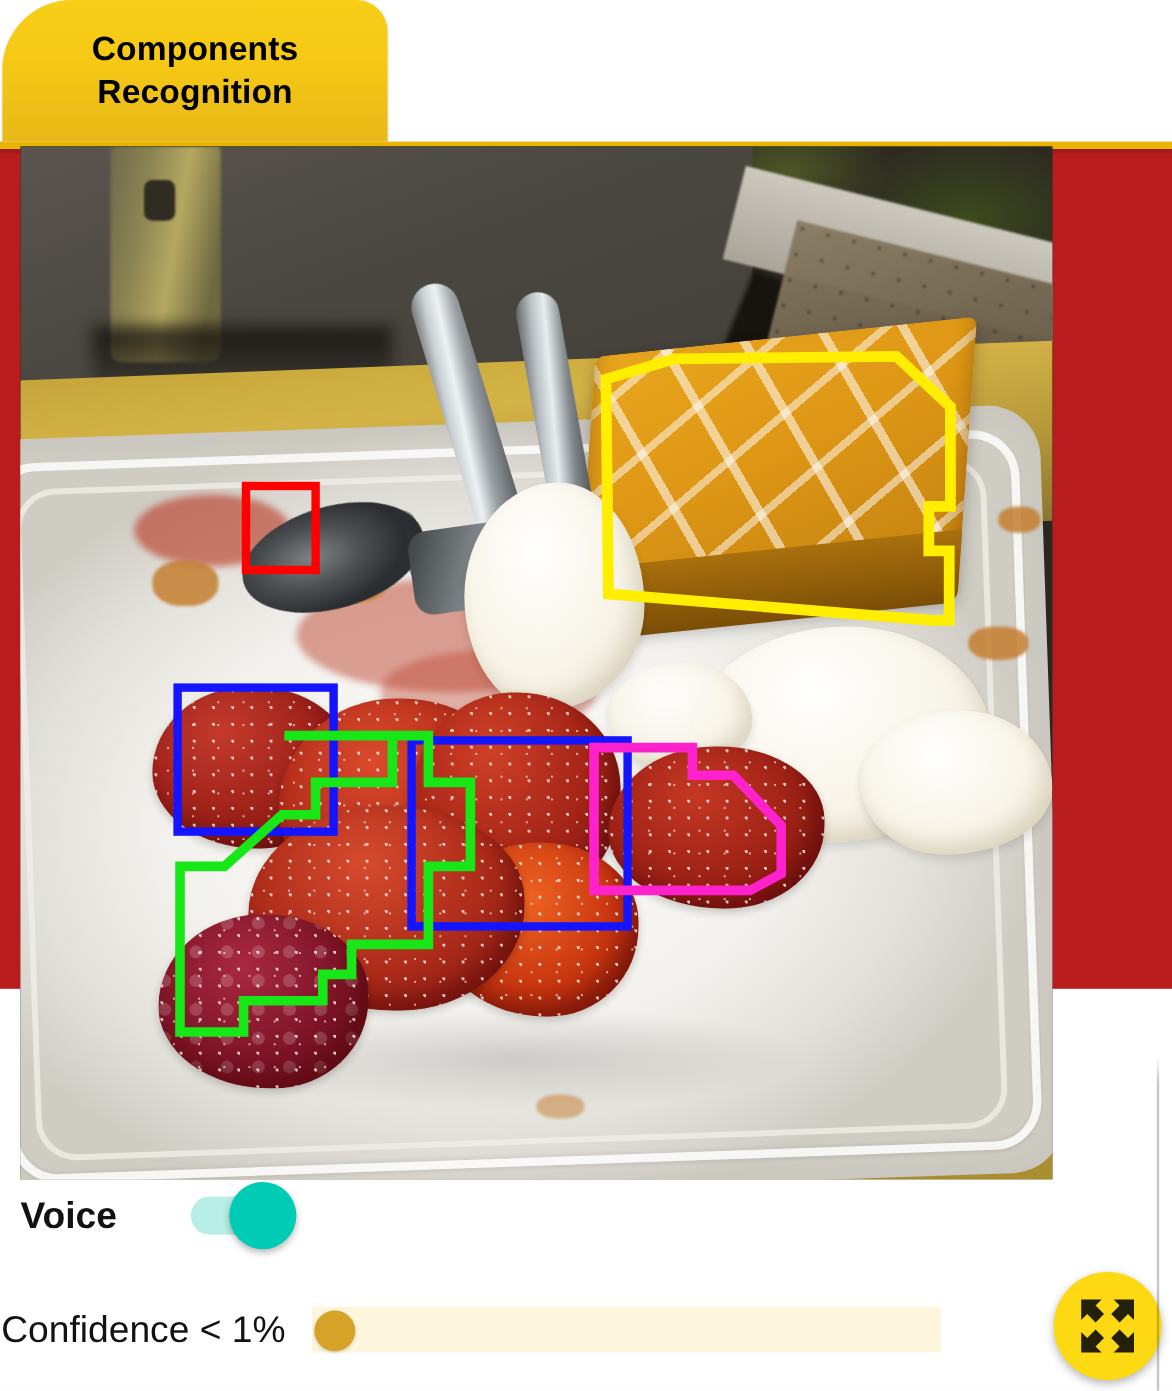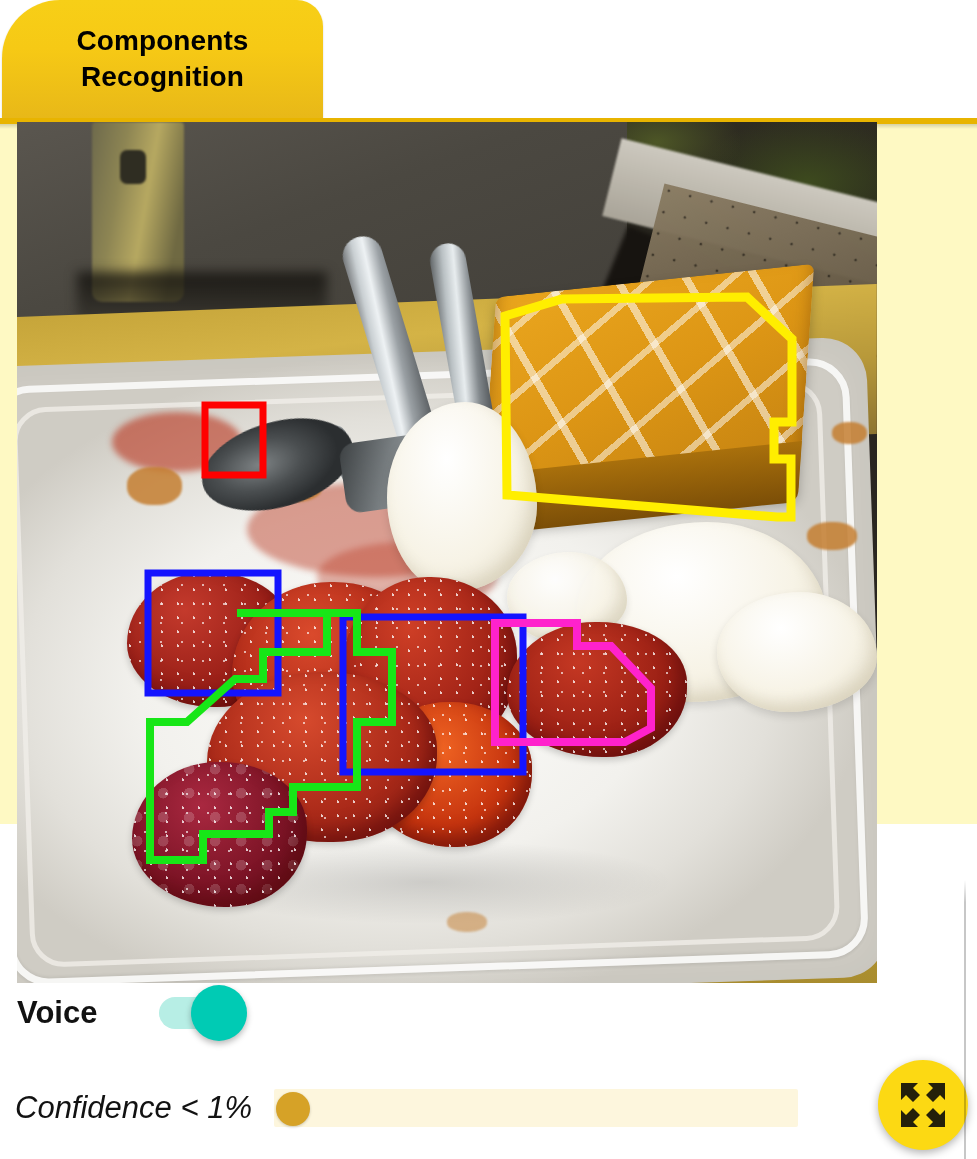--- a/index.html
+++ b/index.html
@@ -5,21 +5,21 @@
   * { box-sizing: border-box; margin: 0; padding: 0; }
   html, body {
     width: 977px; height: 1159px;
     background: #ffffff;
     font-family: "Liberation Sans", sans-serif;
     overflow: hidden;
   }
   .app {
     position: relative;
     width: 977px; height: 824px;
-    background: #fef9c3;
+    background: #b91c1c;
   }
 
   
   .tabbar {
     position: absolute; left: 0; top: 0;
     width: 977px; height: 124px;
     background: #ffffff;
   }
   .tab {
     position: absolute; left: 2px; top: 0px;
@@ -248,21 +248,21 @@
   .toggle-knob {
     position: absolute; right: -16px; top: -12px;
     width: 56px; height: 56px; border-radius: 50%;
     background: #00cbb4;
     box-shadow: 0 3px 6px rgba(0,0,0,.28);
   }
   .row-conf {
     position: absolute; left: 0px; top: 106px;
     display: flex; align-items: center;
   }
-  .conf-label { font-size: 31px; color: #121212; padding-left: 15px; font-style: italic; }
+  .conf-label { font-size: 31px; color: #121212; padding-left: 1px; }
   .slider {
     position: relative; margin-left: 22px;
     width: 524px; height: 38px;
     background: #fdf6dd; border-radius: 2px;
   }
   .slider-thumb {
     position: absolute; left: 2px; top: 3px;
     width: 34px; height: 34px; border-radius: 50%;
     background: #d6a227;
     box-shadow: 0 1px 3px rgba(0,0,0,.2);

